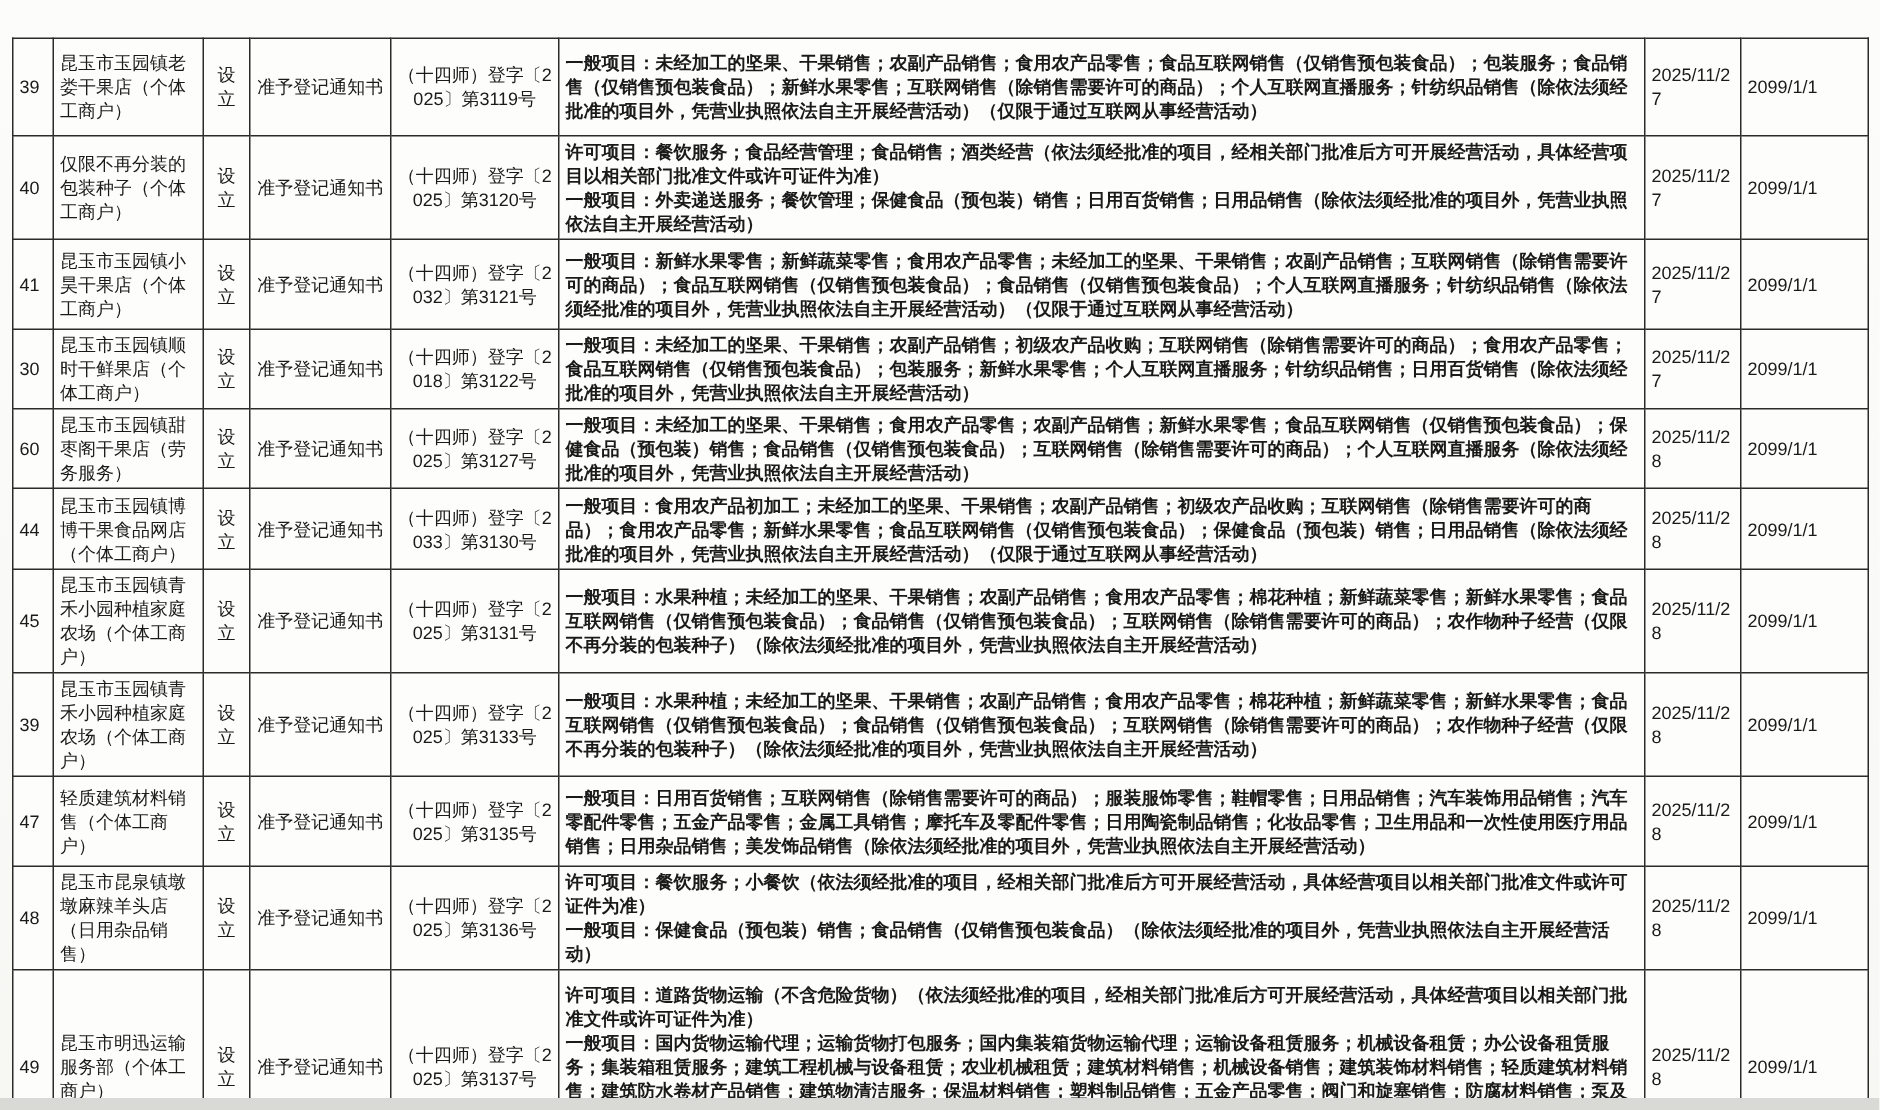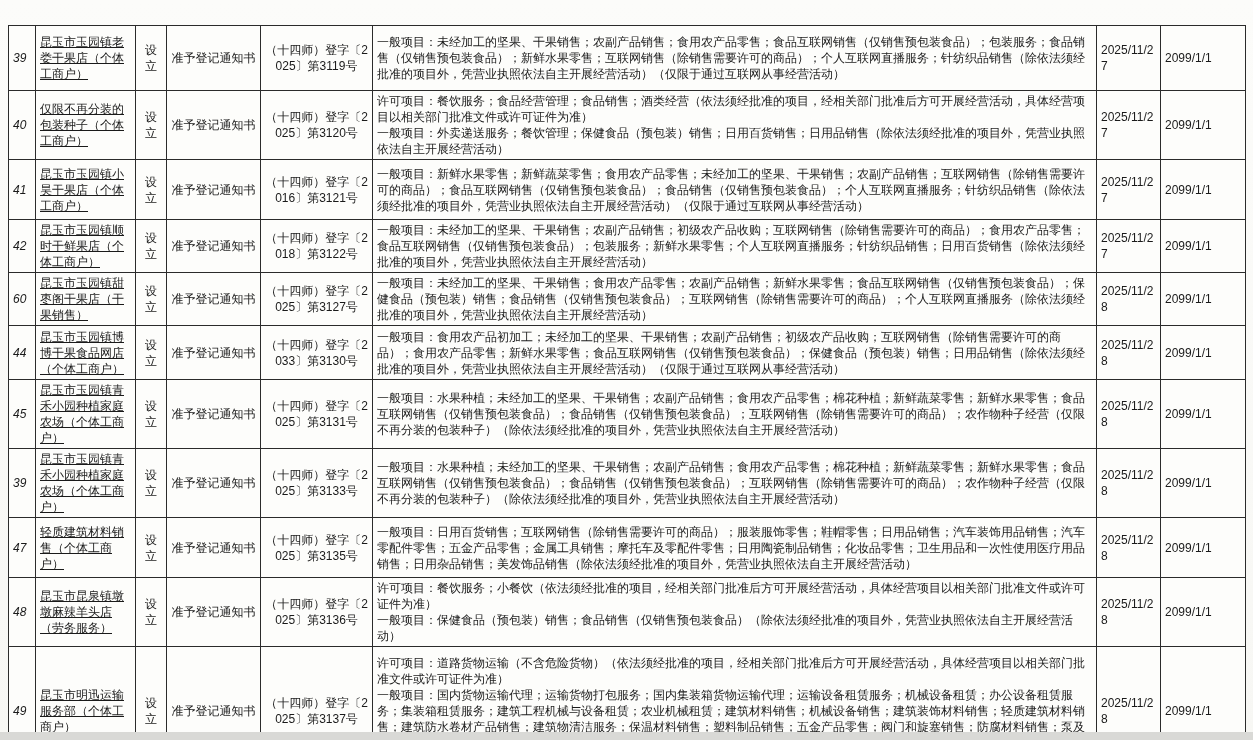--- a/index.html
+++ b/index.html
@@ -25,28 +25,29 @@
     word-break:break-all;
   }
   col.c-num{width:27px;}
   col.c-name{width:100px;}
   col.c-action{width:31px;}
   col.c-notice{width:94px;}
   col.c-docno{width:112px;}
   col.c-scope{width:724px;}
   col.c-date{width:64px;}
   col.c-end{width:85px;}
-  td.t-num{padding-left:3px;font-style:italic;}
-  td.t-name{padding:2px 5px;text-decoration:underline;}
+  td.t-num{padding-left:3px;}
+  td.t-name{padding:2px 5px;}
   td.t-action,td.t-notice,td.t-docno{text-align:center;}
   td.t-scope{
     font-size:11.5px;line-height:16px;
     padding:3px 6px;
     white-space:pre-wrap;
     vertical-align:middle;
+    font-weight:bold;
   }
   td.t-date,td.t-end{padding-left:4px;}
   
   tr:nth-child(1){height:65px;}
   tr:nth-child(2){height:60px;}
   tr:nth-child(3){height:60px;}
   tr:nth-child(4){height:48px;}
   tr:nth-child(5){height:53px;}
   tr:nth-child(6){height:54px;}
   tr:nth-child(7){height:60px;}
@@ -91,38 +92,38 @@
     <td class="t-scope">许可项目：餐饮服务；食品经营管理；食品销售；酒类经营（依法须经批准的项目，经相关部门批准后方可开展经营活动，具体经营项目以相关部门批准文件或许可证件为准）
 一般项目：外卖递送服务；餐饮管理；保健食品（预包装）销售；日用百货销售；日用品销售（除依法须经批准的项目外，凭营业执照依法自主开展经营活动）</td>
     <td class="t-date">2025/11/27</td>
     <td class="t-end">2099/1/1</td>
   </tr>
       <tr>
     <td class="t-num">41</td>
     <td class="t-name">昆玉市玉园镇小昊干果店（个体工商户）</td>
     <td class="t-action">设立</td>
     <td class="t-notice">准予登记通知书</td>
-    <td class="t-docno">（十四师）登字〔2016〕第3121号</td>
+    <td class="t-docno">（十四师）登字〔2032〕第3121号</td>
     <td class="t-scope">一般项目：新鲜水果零售；新鲜蔬菜零售；食用农产品零售；未经加工的坚果、干果销售；农副产品销售；互联网销售（除销售需要许可的商品）；食品互联网销售（仅销售预包装食品）；食品销售（仅销售预包装食品）；个人互联网直播服务；针纺织品销售（除依法须经批准的项目外，凭营业执照依法自主开展经营活动）（仅限于通过互联网从事经营活动）</td>
     <td class="t-date">2025/11/27</td>
     <td class="t-end">2099/1/1</td>
   </tr>
       <tr>
-    <td class="t-num">42</td>
+    <td class="t-num">30</td>
     <td class="t-name">昆玉市玉园镇顺时干鲜果店（个体工商户）</td>
     <td class="t-action">设立</td>
     <td class="t-notice">准予登记通知书</td>
     <td class="t-docno">（十四师）登字〔2018〕第3122号</td>
     <td class="t-scope">一般项目：未经加工的坚果、干果销售；农副产品销售；初级农产品收购；互联网销售（除销售需要许可的商品）；食用农产品零售；食品互联网销售（仅销售预包装食品）；包装服务；新鲜水果零售；个人互联网直播服务；针纺织品销售；日用百货销售（除依法须经批准的项目外，凭营业执照依法自主开展经营活动）</td>
     <td class="t-date">2025/11/27</td>
     <td class="t-end">2099/1/1</td>
   </tr>
       <tr>
     <td class="t-num">60</td>
-    <td class="t-name">昆玉市玉园镇甜枣阁干果店（干果销售）</td>
+    <td class="t-name">昆玉市玉园镇甜枣阁干果店（劳务服务）</td>
     <td class="t-action">设立</td>
     <td class="t-notice">准予登记通知书</td>
     <td class="t-docno">（十四师）登字〔2025〕第3127号</td>
     <td class="t-scope">一般项目：未经加工的坚果、干果销售；食用农产品零售；农副产品销售；新鲜水果零售；食品互联网销售（仅销售预包装食品）；保健食品（预包装）销售；食品销售（仅销售预包装食品）；互联网销售（除销售需要许可的商品）；个人互联网直播服务（除依法须经批准的项目外，凭营业执照依法自主开展经营活动）</td>
     <td class="t-date">2025/11/28</td>
     <td class="t-end">2099/1/1</td>
   </tr>
       <tr>
     <td class="t-num">44</td>
     <td class="t-name">昆玉市玉园镇博博干果食品网店（个体工商户）</td>
@@ -158,21 +159,21 @@
     <td class="t-name">轻质建筑材料销售（个体工商户）</td>
     <td class="t-action">设立</td>
     <td class="t-notice">准予登记通知书</td>
     <td class="t-docno">（十四师）登字〔2025〕第3135号</td>
     <td class="t-scope">一般项目：日用百货销售；互联网销售（除销售需要许可的商品）；服装服饰零售；鞋帽零售；日用品销售；汽车装饰用品销售；汽车零配件零售；五金产品零售；金属工具销售；摩托车及零配件零售；日用陶瓷制品销售；化妆品零售；卫生用品和一次性使用医疗用品销售；日用杂品销售；美发饰品销售（除依法须经批准的项目外，凭营业执照依法自主开展经营活动）</td>
     <td class="t-date">2025/11/28</td>
     <td class="t-end">2099/1/1</td>
   </tr>
       <tr>
     <td class="t-num">48</td>
-    <td class="t-name">昆玉市昆泉镇墩墩麻辣羊头店（劳务服务）</td>
+    <td class="t-name">昆玉市昆泉镇墩墩麻辣羊头店（日用杂品销售）</td>
     <td class="t-action">设立</td>
     <td class="t-notice">准予登记通知书</td>
     <td class="t-docno">（十四师）登字〔2025〕第3136号</td>
     <td class="t-scope">许可项目：餐饮服务；小餐饮（依法须经批准的项目，经相关部门批准后方可开展经营活动，具体经营项目以相关部门批准文件或许可证件为准）
 一般项目：保健食品（预包装）销售；食品销售（仅销售预包装食品）（除依法须经批准的项目外，凭营业执照依法自主开展经营活动）</td>
     <td class="t-date">2025/11/28</td>
     <td class="t-end">2099/1/1</td>
   </tr>
       <tr>
     <td class="t-num">49</td>

